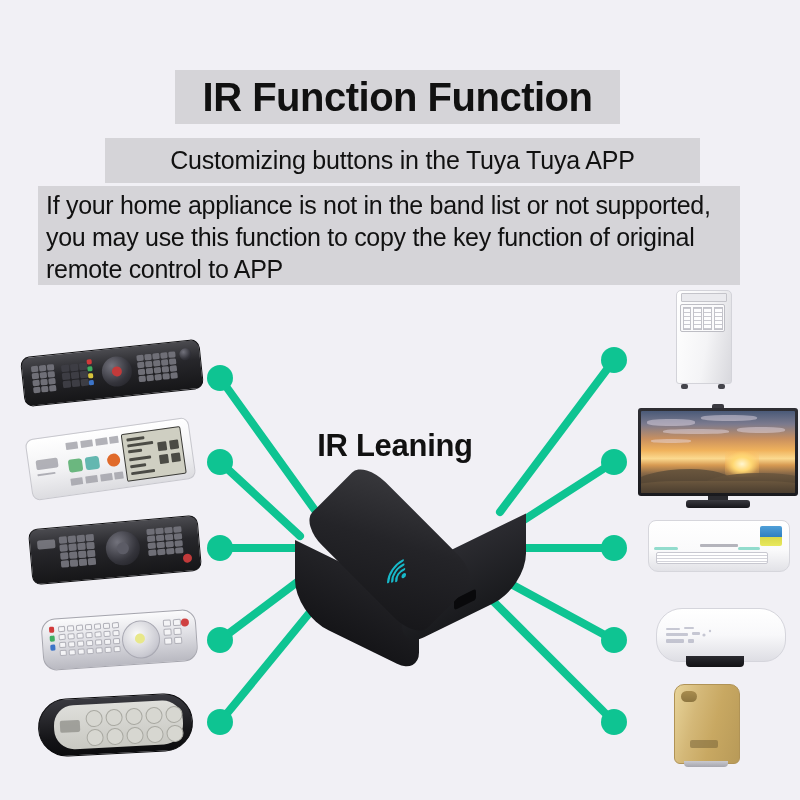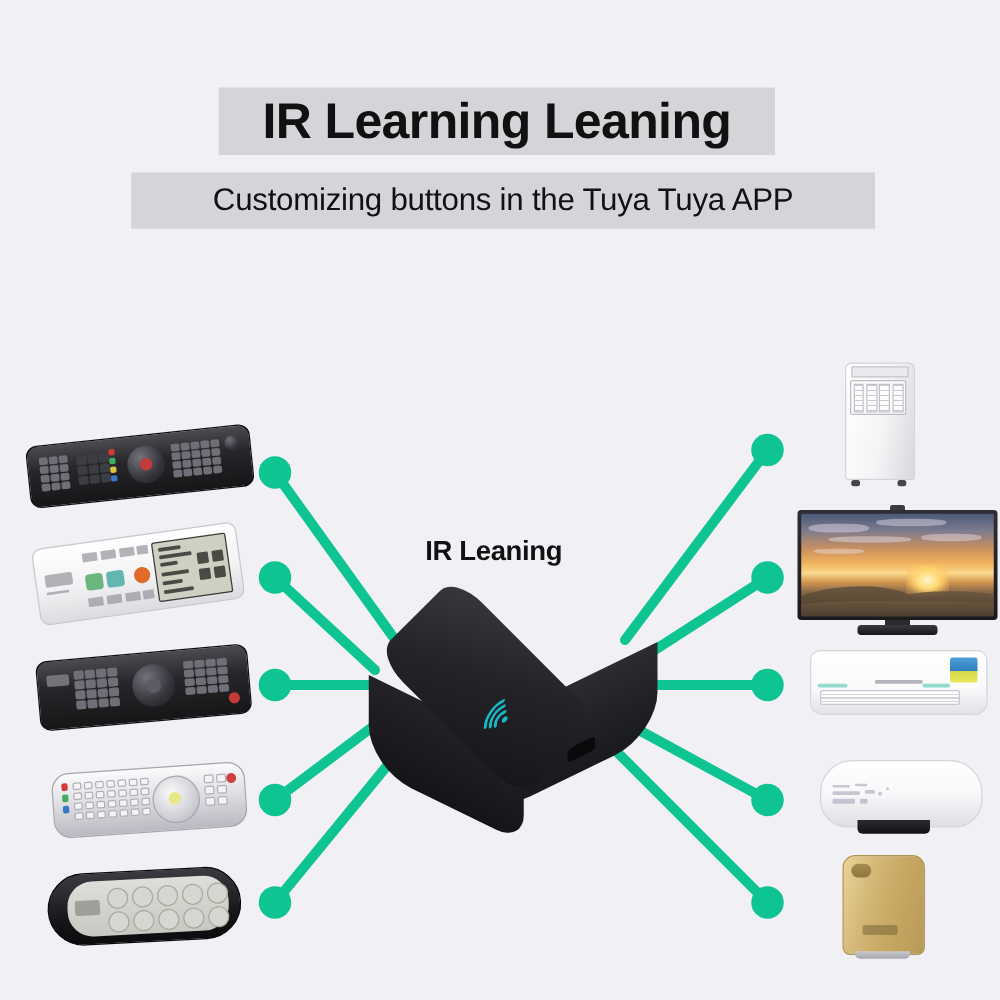--- a/index.html
+++ b/index.html
@@ -47,21 +47,21 @@
     font-weight: normal;
     padding: 3px 8px 0 8px;
     letter-spacing: -0.3px;
   }
 
   
   #hub-label {
     position: absolute;
     left: 300px; top: 428px; width: 190px;
     text-align: center;
-    font-size: 22px;
+    font-size: 31px;
     font-weight: bold;
     color: #111111;
     letter-spacing: -0.3px;
   }
 
   
   #connectors {
     position: absolute;
     left: 0; top: 0;
     width: 800px; height: 800px;
@@ -467,22 +467,23 @@
       <circle cx="220" cy="640" r="13"></circle>
       <circle cx="220" cy="722" r="13"></circle>
       <circle cx="614" cy="360" r="13"></circle>
       <circle cx="614" cy="462" r="13"></circle>
       <circle cx="614" cy="548" r="13"></circle>
       <circle cx="614" cy="640" r="13"></circle>
       <circle cx="614" cy="722" r="13"></circle>
     </g>
   </svg>
 
-  <div class="band" id="title-band">IR Learning Leaning</div>
+  <div class="band" id="title-band">IR Function Function</div>
   <div class="band" id="subtitle-band">Customizing buttons in the Tuya Tuya APP</div>
+  <div class="band" id="body-band">If your home appliance is not in the band list or not supported, you may use this function to copy the key function of original remote control to APP</div>
 
   <div id="hub-label">IR Leaning</div>
 
   <div id="hub">
     <div class="hub-body-front"></div>
     <div class="hub-body-right"></div>
     <div class="hub-port"></div>
     <div class="hub-top"></div>
     <svg class="hub-wifi" viewBox="0 0 30 26" xmlns="http://www.w3.org/2000/svg">
       <g fill="none" stroke="#17b9c9" stroke-width="2.4" stroke-linecap="round">

